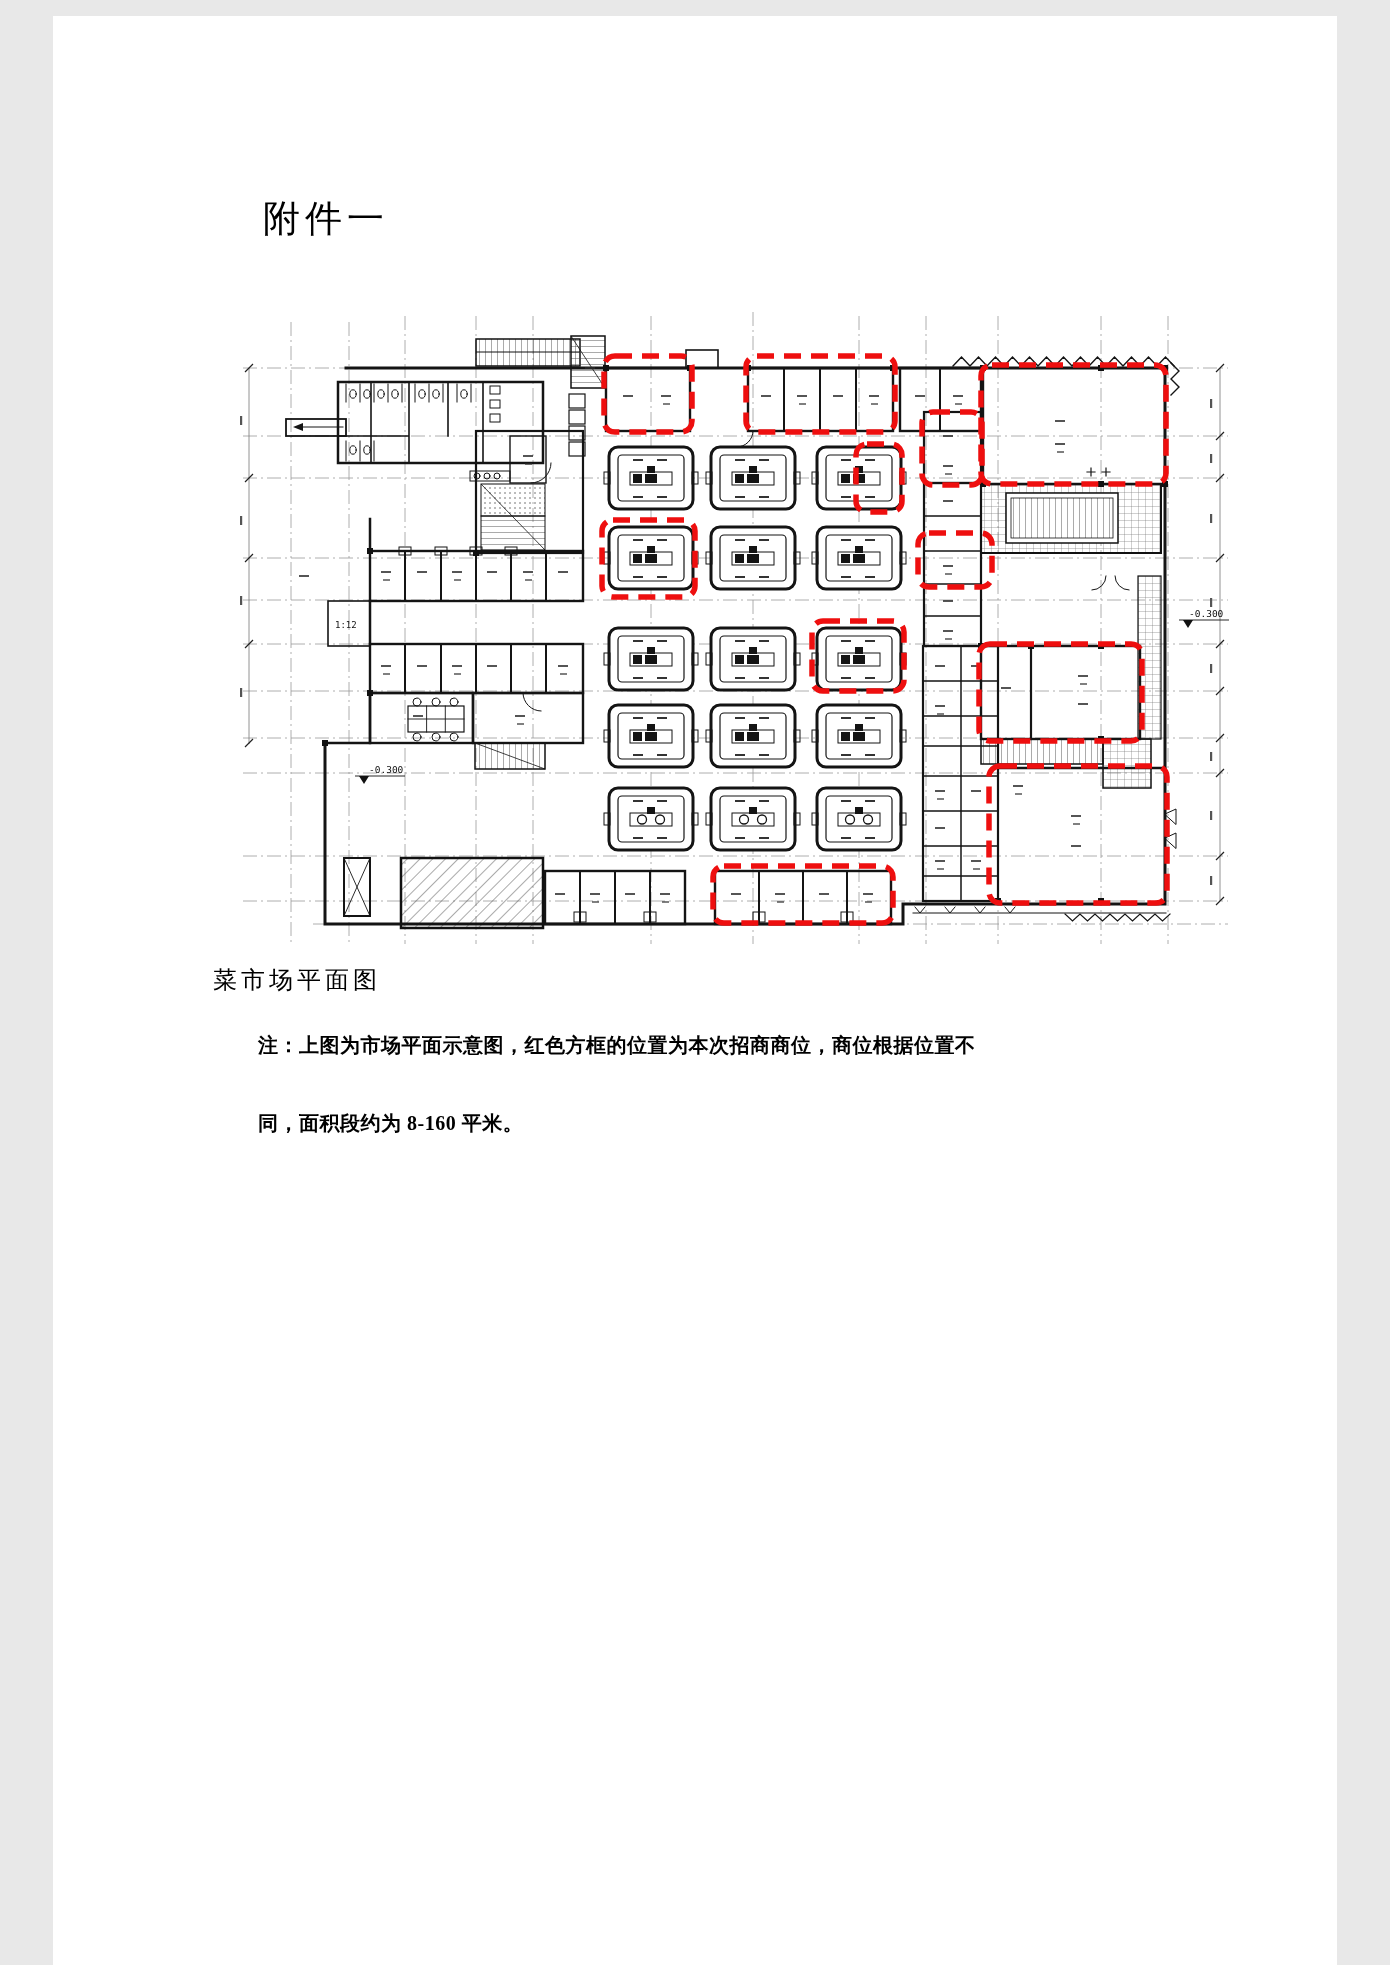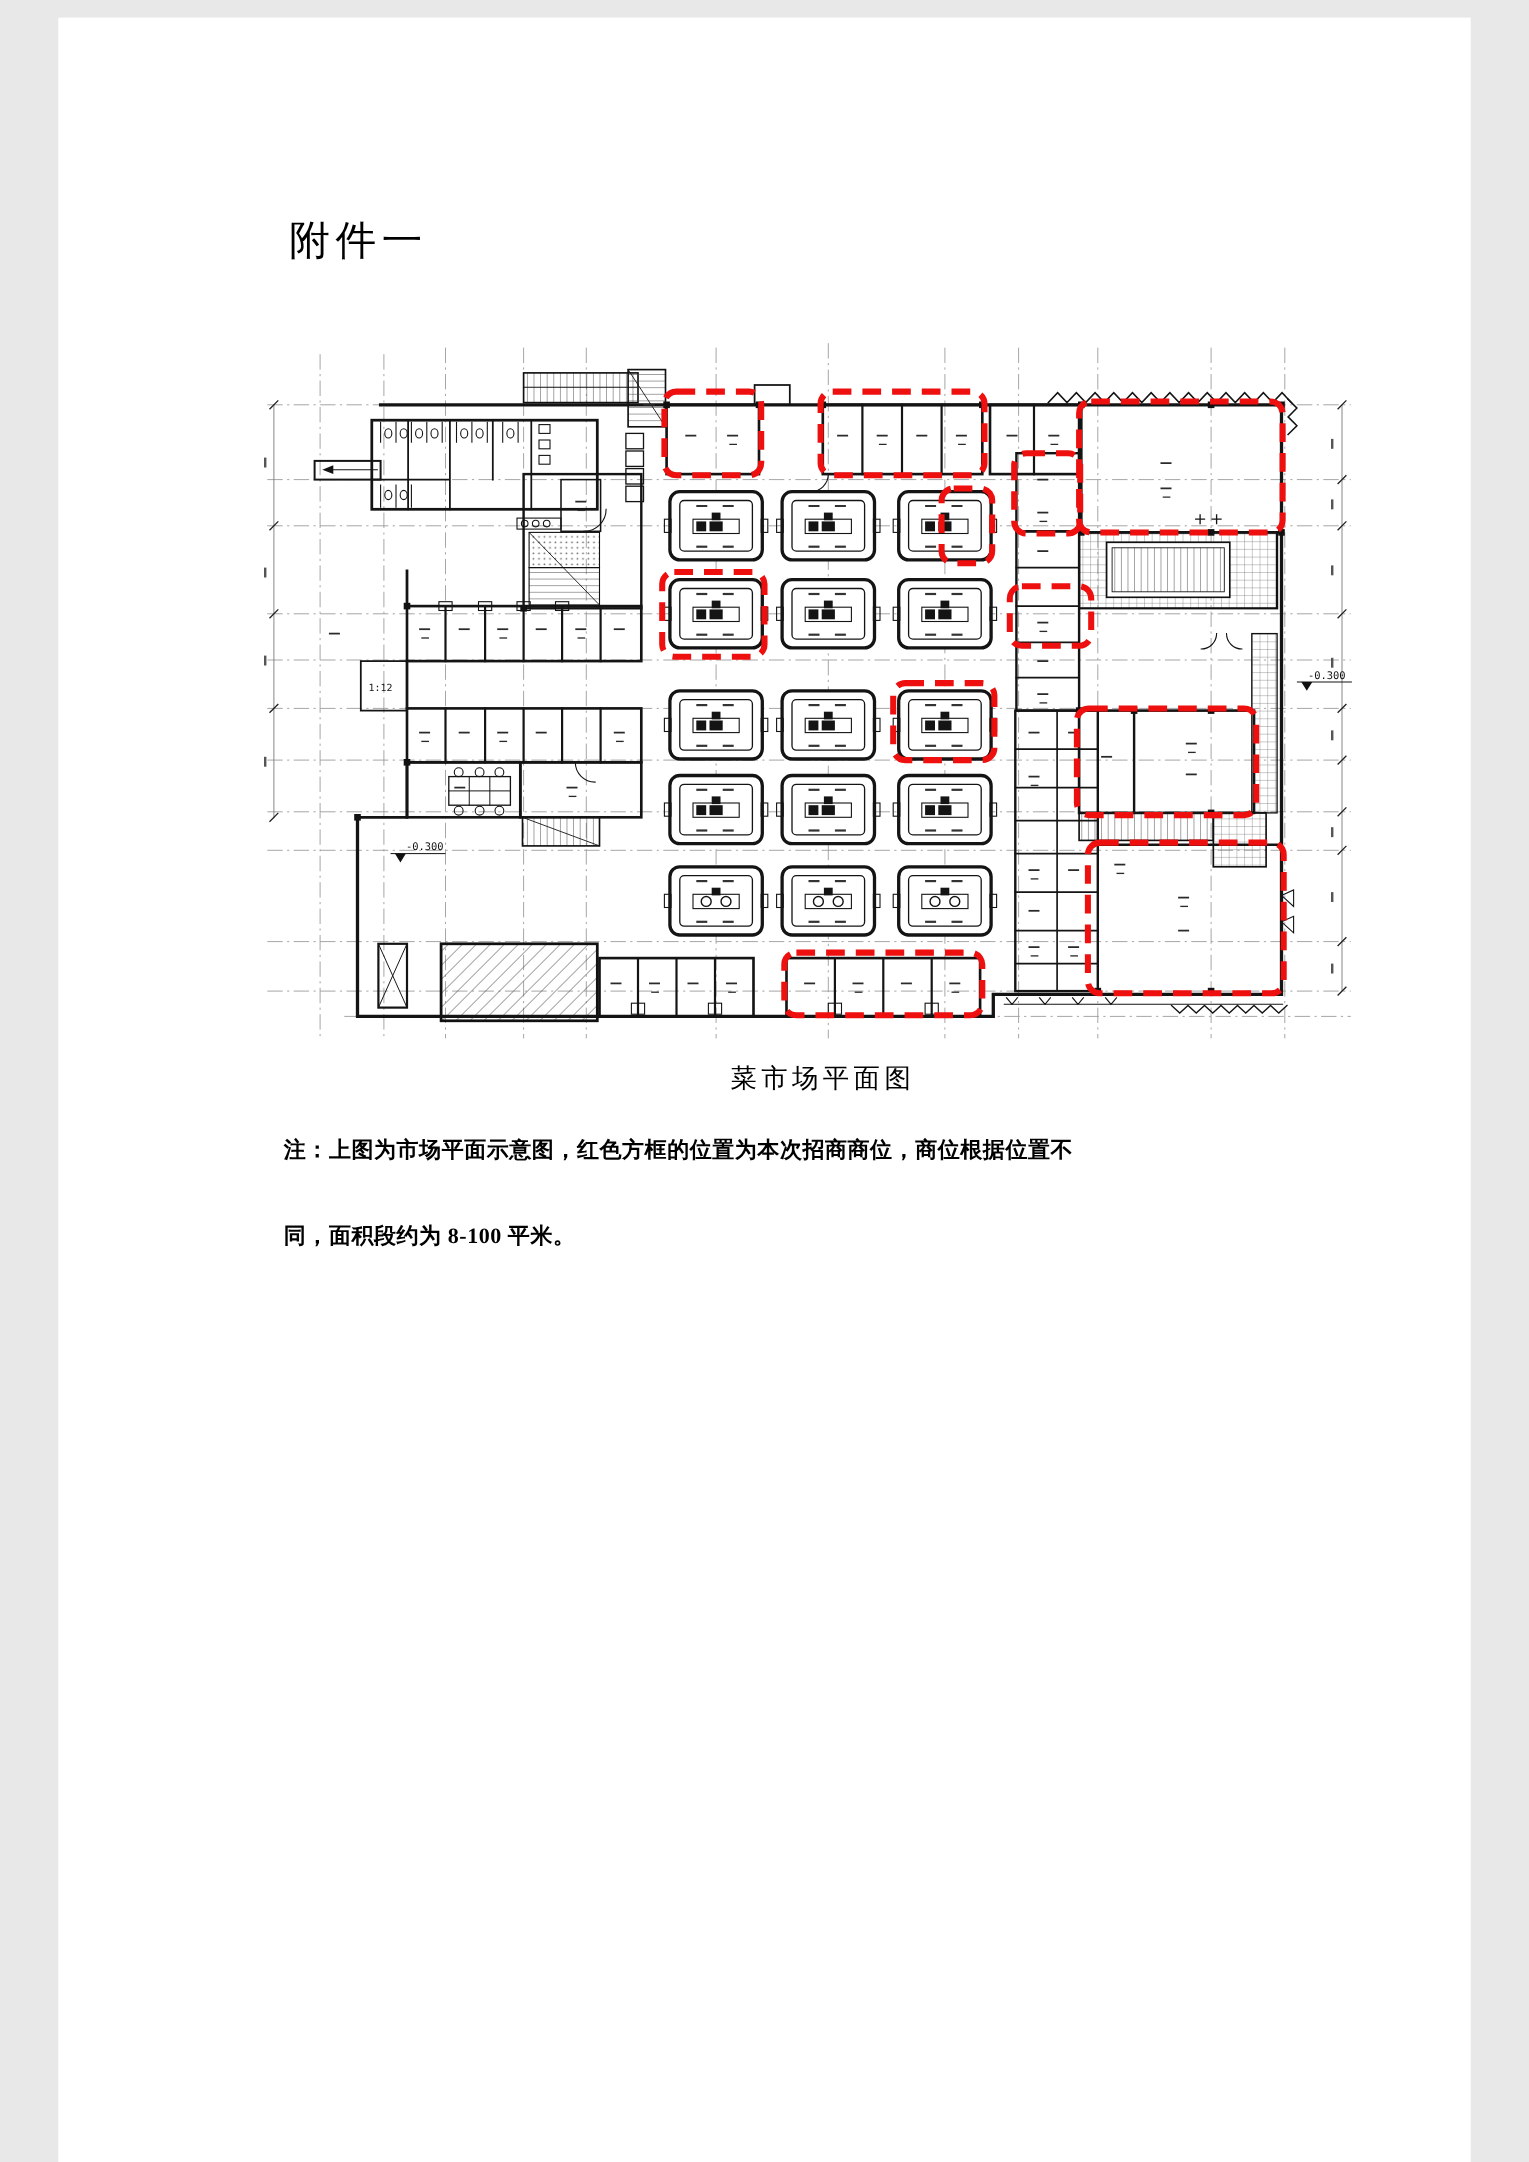--- a/index.html
+++ b/index.html
@@ -7,21 +7,21 @@
     position:relative;width:1284px;height:1965px;background:#ffffff;
     margin:16px auto;overflow:hidden;
     font-family:"Liberation Serif",serif;color:#000;
   }
   .doc-title{
     position:absolute;left:210px;top:178px;
     font-size:37px;letter-spacing:5px;font-weight:400;white-space:nowrap;
   }
   .plan-wrap{position:absolute;left:160px;top:240px;width:1070px;height:700px;}
   .plan-caption{
-    position:absolute;left:160px;top:948px;width:1070px;text-align:center;
+    position:absolute;left:160px;top:948px;width:1070px;
     font-size:24px;letter-spacing:4px;white-space:nowrap;
   }
   .note-line{
     position:absolute;left:205px;font-size:20px;font-weight:bold;
     white-space:nowrap;letter-spacing:0.5px;
   }
   .note-line.l1{top:1016px;}
   .note-line.l2{top:1094px;}
   svg text{font-family:"DejaVu Sans Mono",monospace;}
 </style>
@@ -538,15 +538,15 @@
           <rect x="926" y="628" width="163" height="97" rx="11" fill="none" stroke="#ee0f0f" stroke-width="5.5" stroke-dasharray="17 10"></rect>
           <rect x="936" y="750" width="178" height="137" rx="11" fill="none" stroke="#ee0f0f" stroke-width="5.5" stroke-dasharray="17 10"></rect>
           <rect x="660" y="850" width="180" height="57" rx="11" fill="none" stroke="#ee0f0f" stroke-width="5.5" stroke-dasharray="17 10"></rect>
         </g>
   </svg>
   </div>
 
   <div class="plan-caption">菜市场平面图</div>
 
   <div class="note-line l1">注：上图为市场平面示意图，红色方框的位置为本次招商商位，商位根据位置不</div>
-  <div class="note-line l2">同，面积段约为 8-100 平米。</div>
+  <div class="note-line l2">同，面积段约为 8-160 平米。</div>
 
 </div>
 
 </body></html>

